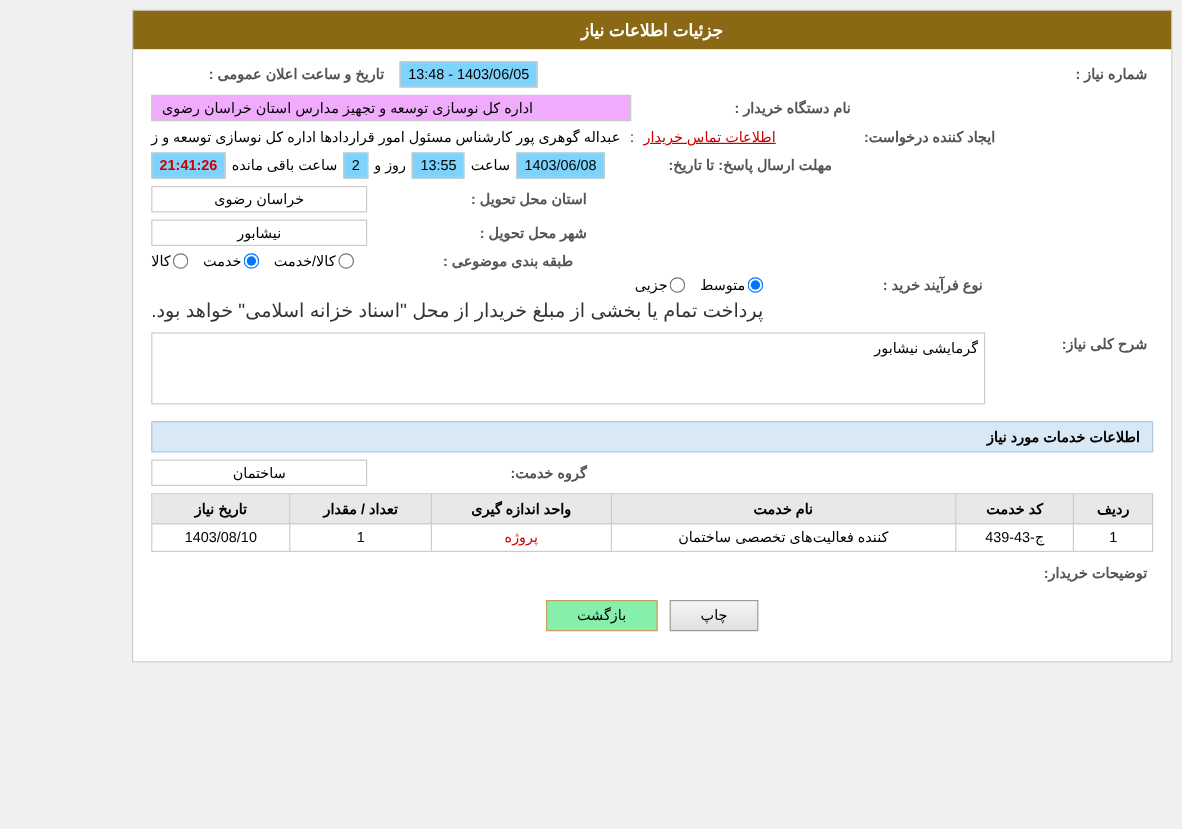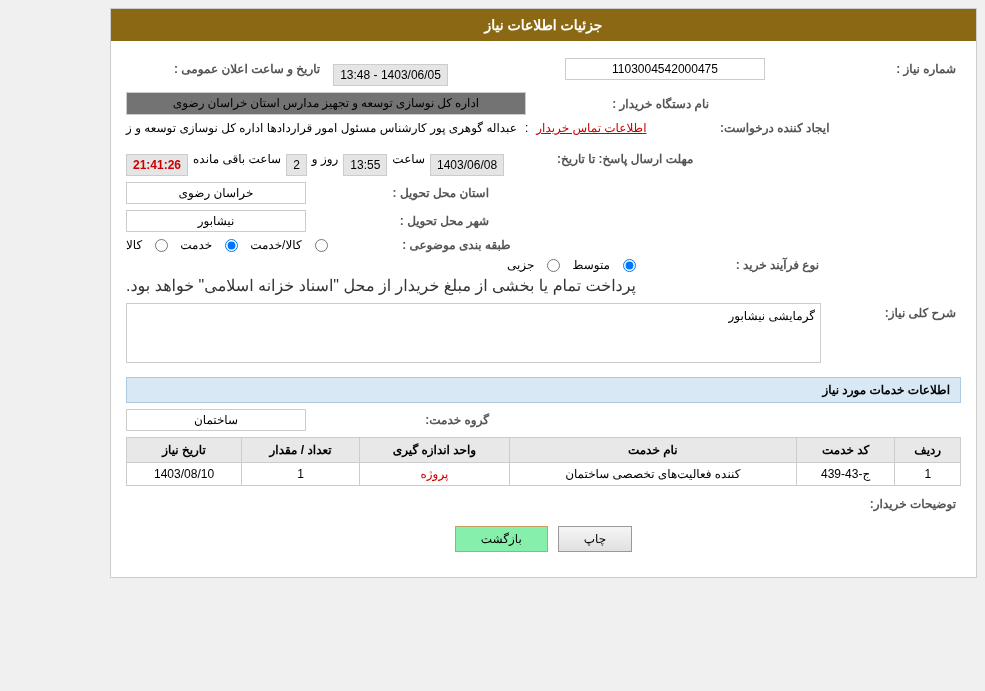--- a/index.html
+++ b/index.html
@@ -47,67 +47,65 @@
     }
     .value-box {
       border: 1px solid #ccc;
       background: #fff;
       padding: 3px 8px;
       min-width: 180px;
       text-align: center;
     }
     .value-box-wide {
       border: 1px solid #ccc;
-      background: #737373;
+      background: #f0abfc;
       padding: 3px 8px;
       min-width: 400px;
-      text-align: center;
-      font-family: Liberation Serif, serif;
+      text-align: left;
     }
     .row-flex {
       display: flex;
       align-items: center;
       gap: 8px;
     }
     .link-style {
       color: #c00;
       text-decoration: underline;
       cursor: pointer;
     }
     .datetime-row {
       display: flex;
       align-items: center;
       margin-bottom: 6px;
       justify-content: flex-end;
       gap: 5px;
     }
     .small-box {
       border: 1px solid #ccc;
-      background: #e5e5e5;
+      background: #7dd3fc;
       padding: 3px 6px;
       text-align: center;
-      margin-top: 13px;
     }
     .section-title {
       background: #d9e8f5;
       border: 1px solid #b0c8e0;
       padding: 5px 10px;
       font-weight: bold;
       margin: 10px 0 6px 0;
       text-align: right;
     }
     .radio-group {
       display: flex;
       gap: 12px;
       align-items: center;
     }
     .radio-item {
       display: flex;
-      align-items: center;
-      gap: 13px;
+      align-items: flex-start;
+      gap: 2px;
     }
     .note-text {
       color: #333;
       font-size: 16px;
     }
     .description-box {
       border: 1px solid #ccc;
       background: #fff;
       min-height: 60px;
       padding: 5px;
@@ -185,21 +183,20 @@
   <div class="main-container">
 
     <div class="header-bar">جزئیات اطلاعات نیاز</div>
 
     <div class="content-area">
 
       <div class="info-row" style="justify-content: space-between;">
 
         <div class="row-flex">
           <span class="label">شماره نیاز :</span>
-          <div class="value-box" style="min-width:200px;">1103004542000475</div>
         </div>
 
         <div class="row-flex">
           <div class="small-box">
             <span>1403/06/05</span>
             <span> - </span>
             <span>13:48</span>
           </div>
           <span class="label">تاریخ و ساعت اعلان عمومی :</span>
         </div>

